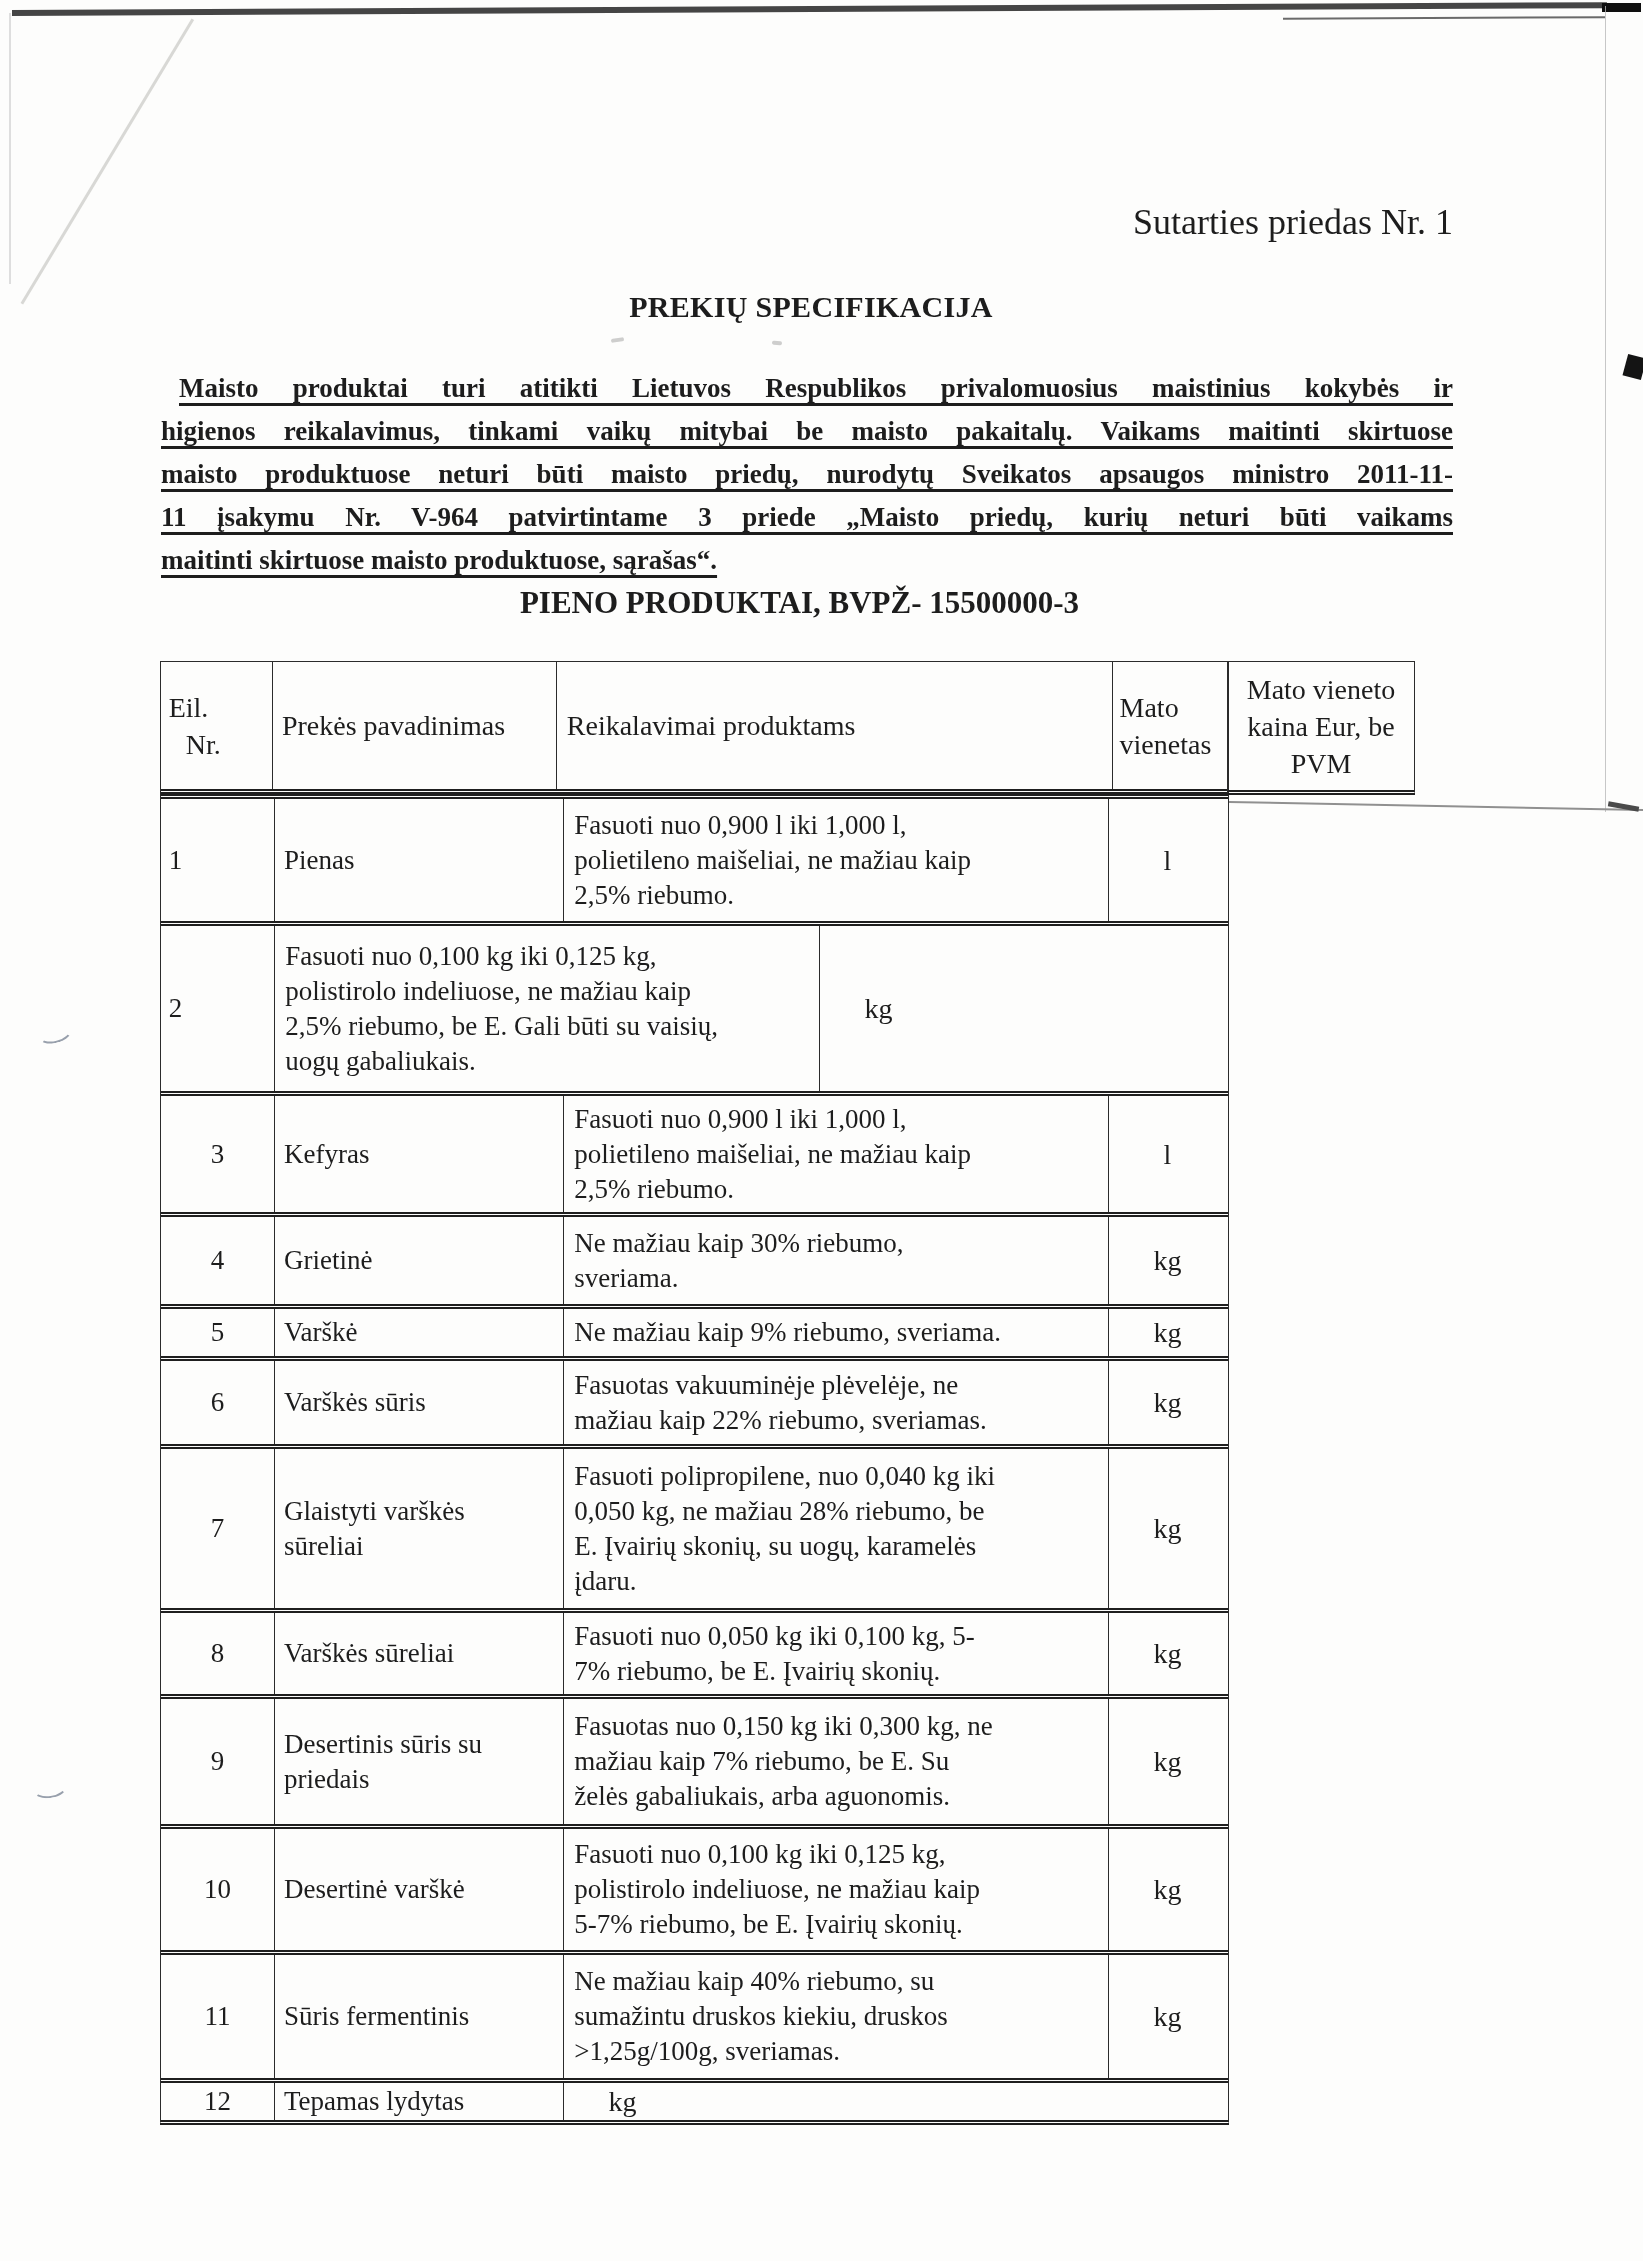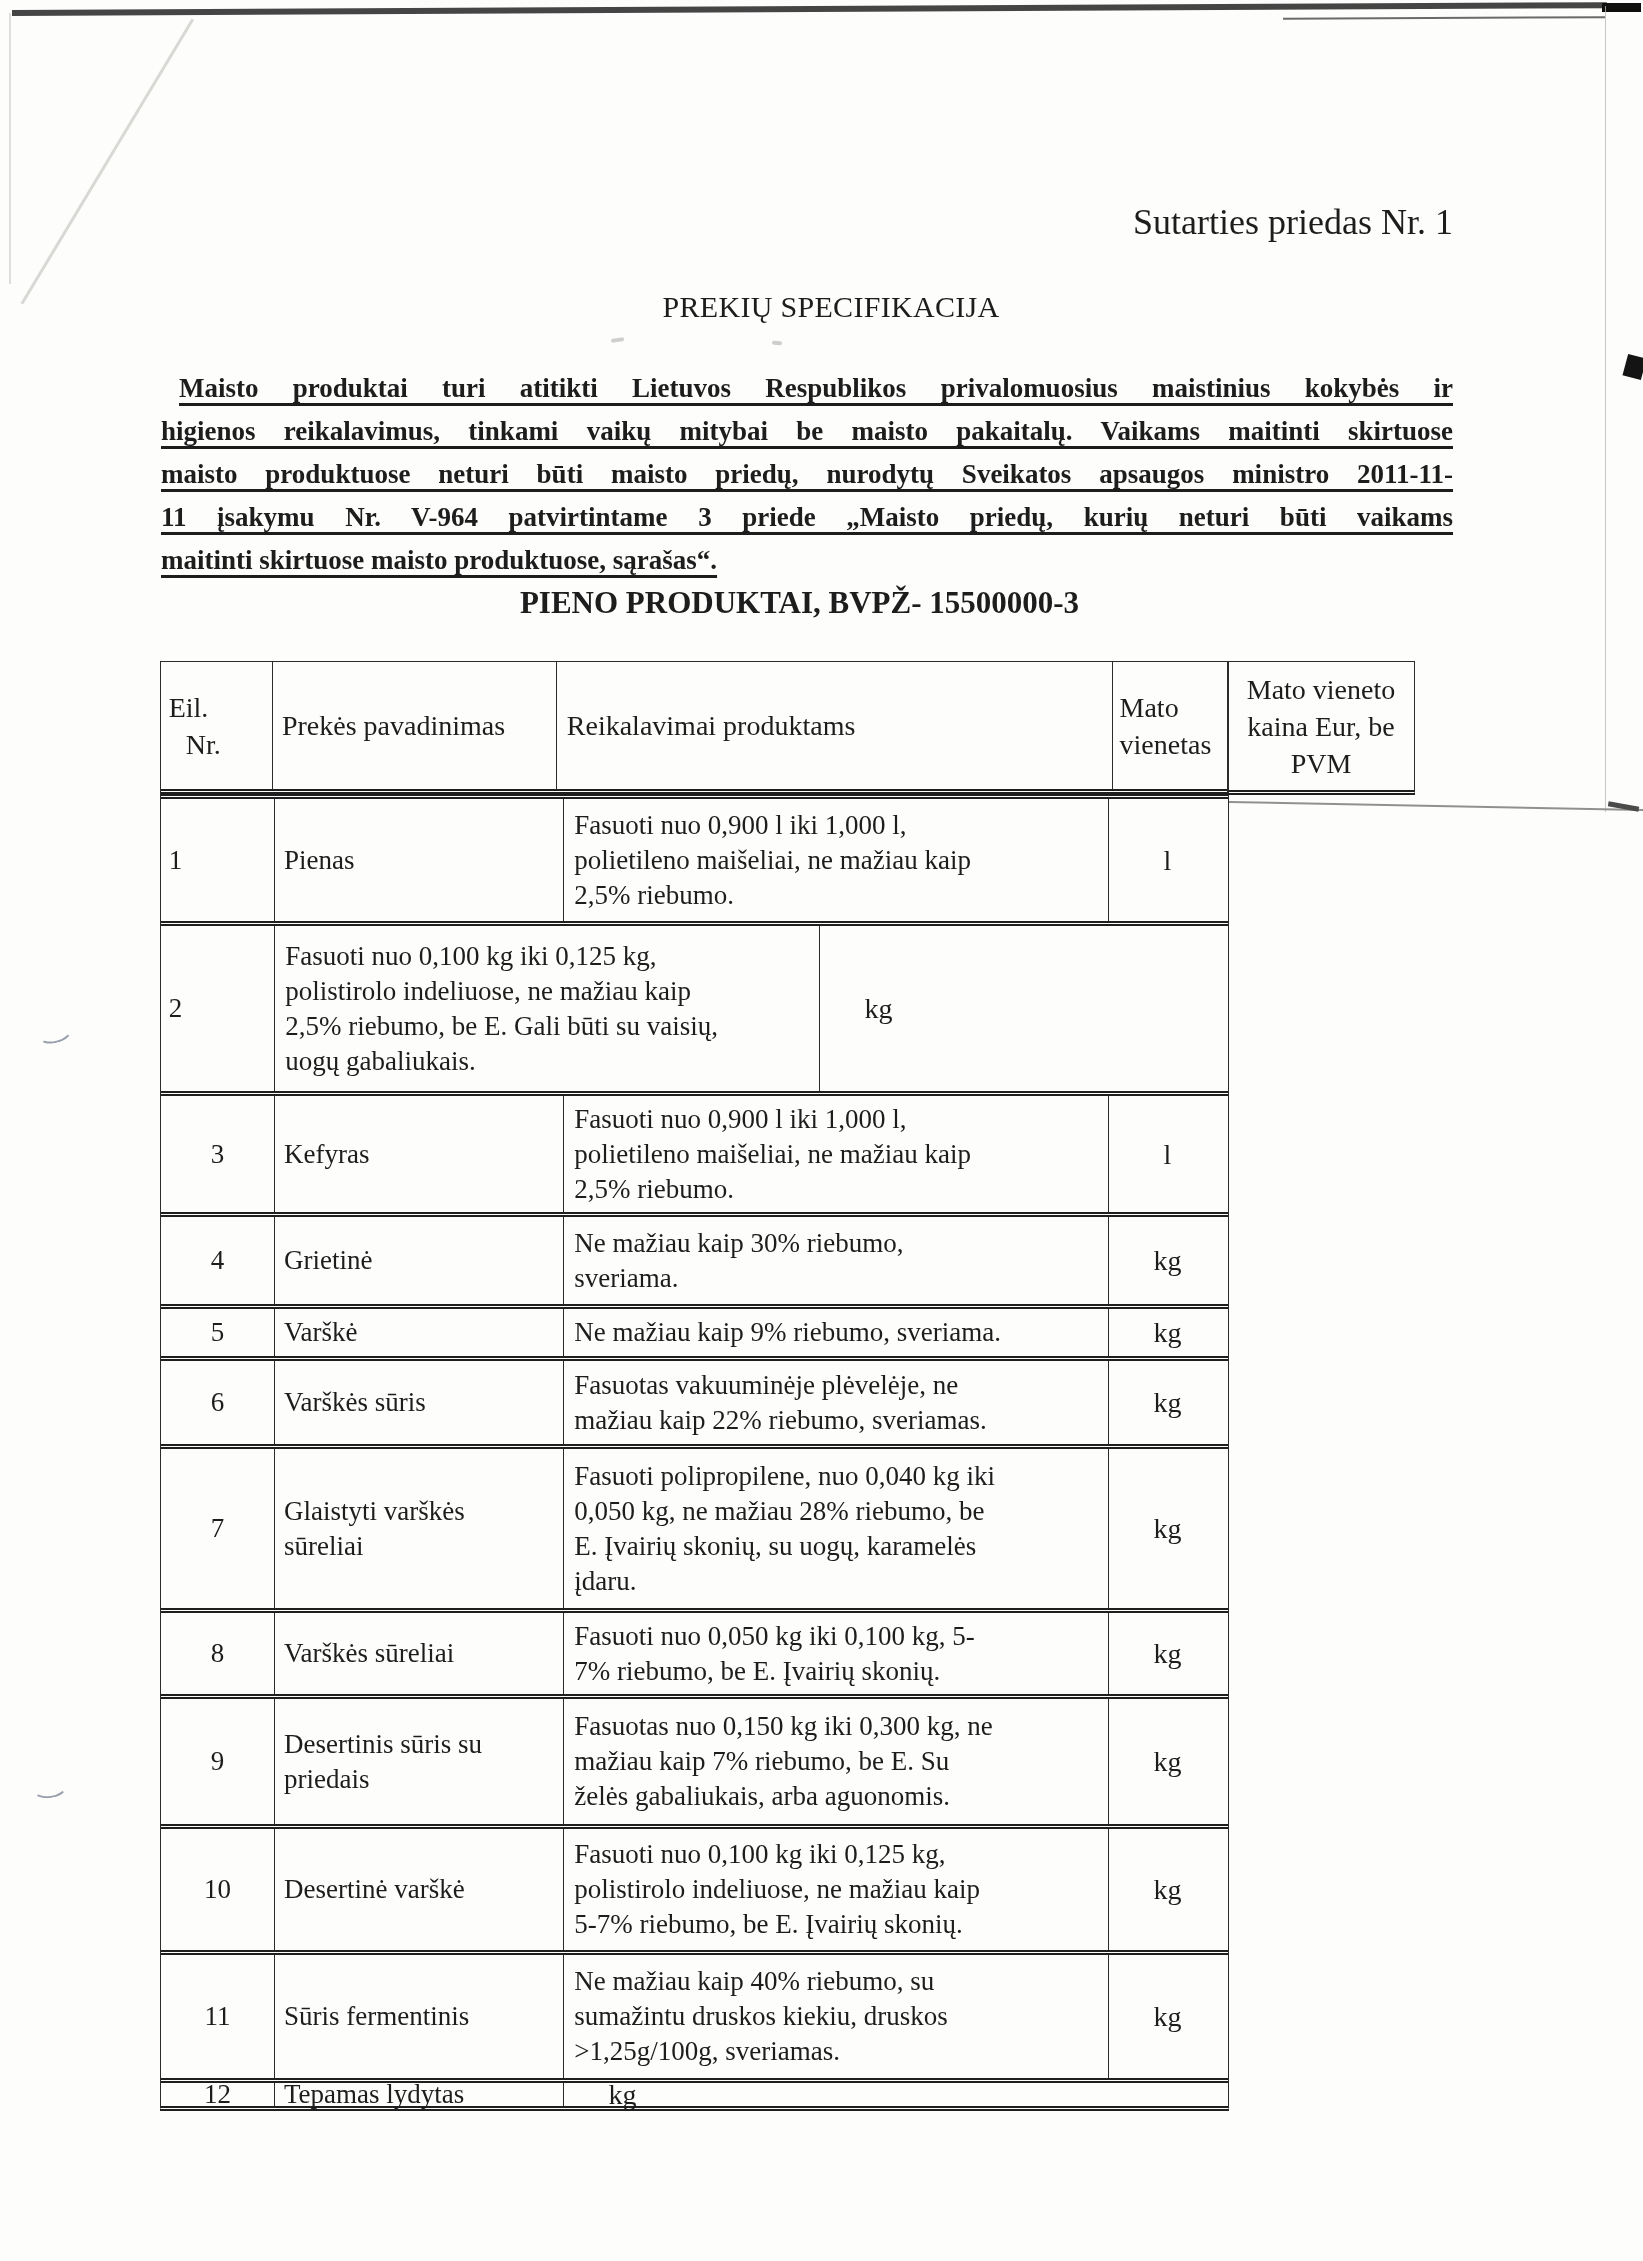--- a/index.html
+++ b/index.html
@@ -20,21 +20,21 @@
   .diag-right{left:1229px;top:801px;width:415px;height:1.9px;background:#909090;transform:rotate(1.1deg);transform-origin:left center;}
   .diag-right-blob{left:1608px;top:804px;width:31px;height:5.2px;background:#4a4a4a;transform:rotate(10deg);}
   .arc{width:31px;height:17px;border:2.6px solid transparent;border-bottom-color:#98a0ac;border-radius:50%;}
   .arc1{left:37px;top:1022px;transform:rotate(-14deg);}
   .arc2{left:32px;top:1777px;transform:rotate(-8deg);}
   .smudge{height:3.9px;background:#bdbdbd;border-radius:1.9px;opacity:.75;}
   .smudge1{left:611px;top:338px;width:13px;transform:rotate(-8deg);}
   .smudge2{left:772px;top:341px;width:10.3px;transform:rotate(6deg);}
   
   .annex{position:absolute;top:201px;right:191px;font-size:36px;}
-  .doc-title{position:absolute;top:290px;left:0;width:1622px;text-align:center;font-size:30px;font-weight:normal;letter-spacing:0.3px;margin-left:20px;}
+  .doc-title{position:absolute;top:290px;left:0;width:1622px;text-align:center;font-size:30px;font-weight:bold;letter-spacing:0.3px;}
   .intro{position:absolute;top:367px;left:161px;width:1292px;font-size:27px;font-weight:bold;line-height:43px;}
   .intro-line{
     text-align:justify;text-align-last:justify;
     text-decoration:underline;text-decoration-thickness:3.2px;text-underline-offset:5.8px;
     white-space:normal;
   }
   .intro-line.first{text-indent:18px;}
   .intro-line.last{text-align:left;text-align-last:left;}
   .section-title{position:absolute;top:585px;left:0;width:1599px;text-align:center;font-size:31px;font-weight:bold;}
   
@@ -202,21 +202,21 @@
 
     <div class="trow" style="height:128px;">
       <div class="cell c-num">11</div>
       <div class="cell c-name">Sūris fermentinis</div>
       <div class="cell c-req">Ne mažiau kaip 40% riebumo, su
 sumažintu druskos kiekiu, druskos
 &gt;1,25g/100g, sveriamas.</div>
       <div class="cell c-unit">kg</div>
     </div>
 
-    <div class="trow" style="height:28px;">
+    <div class="trow" style="height:42px;">
       <div class="cell c-num">12</div>
       <div class="cell c-name">Tepamas lydytas</div>
       <div class="cell c-unit">kg</div>
     </div>
   </div>
 
   <div class="price-hbox">
     <span>Mato vieneto kaina Eur, be PVM</span>
   </div>
 

